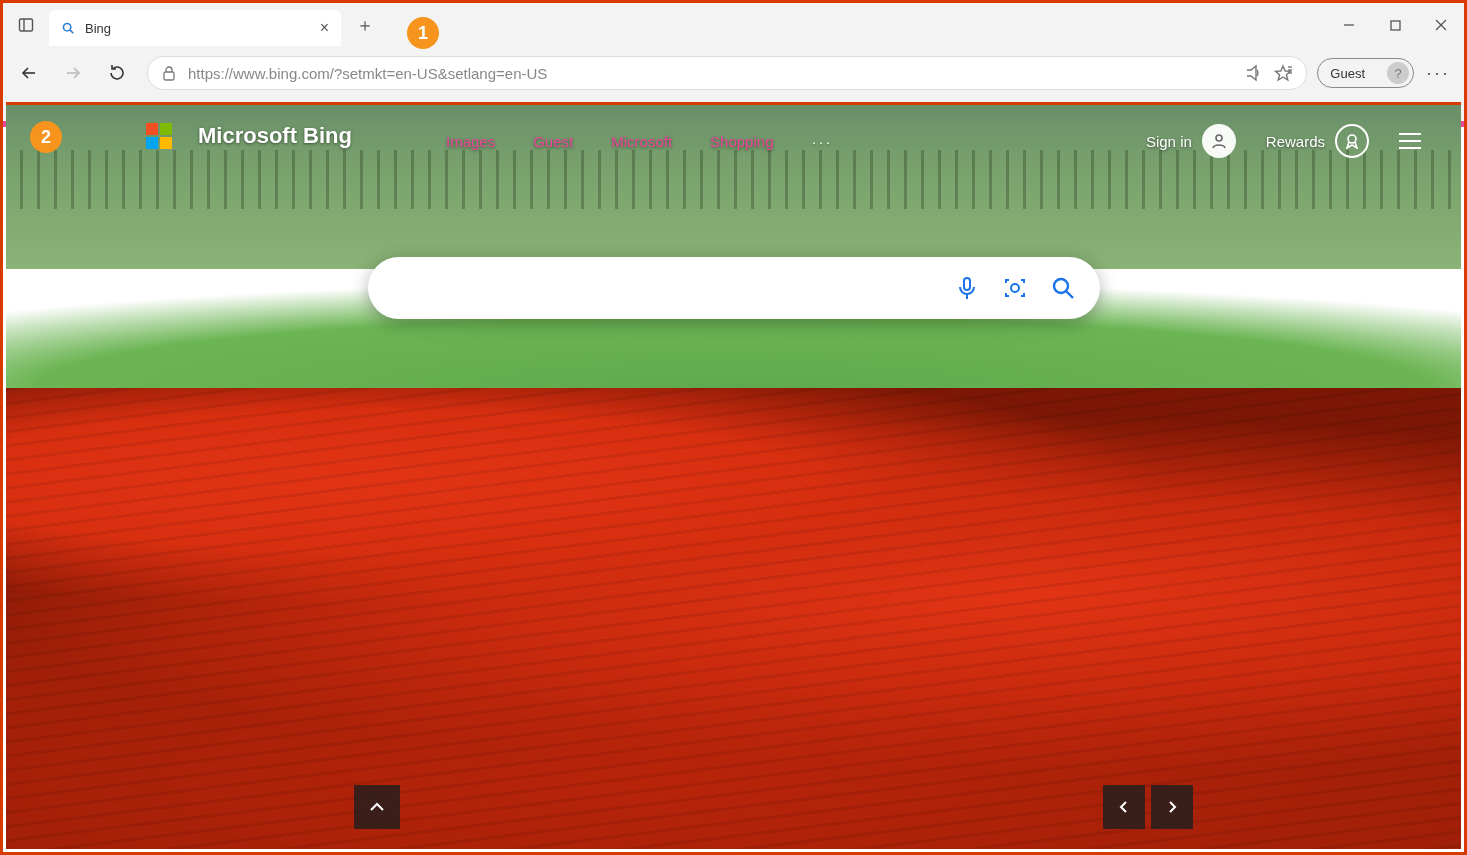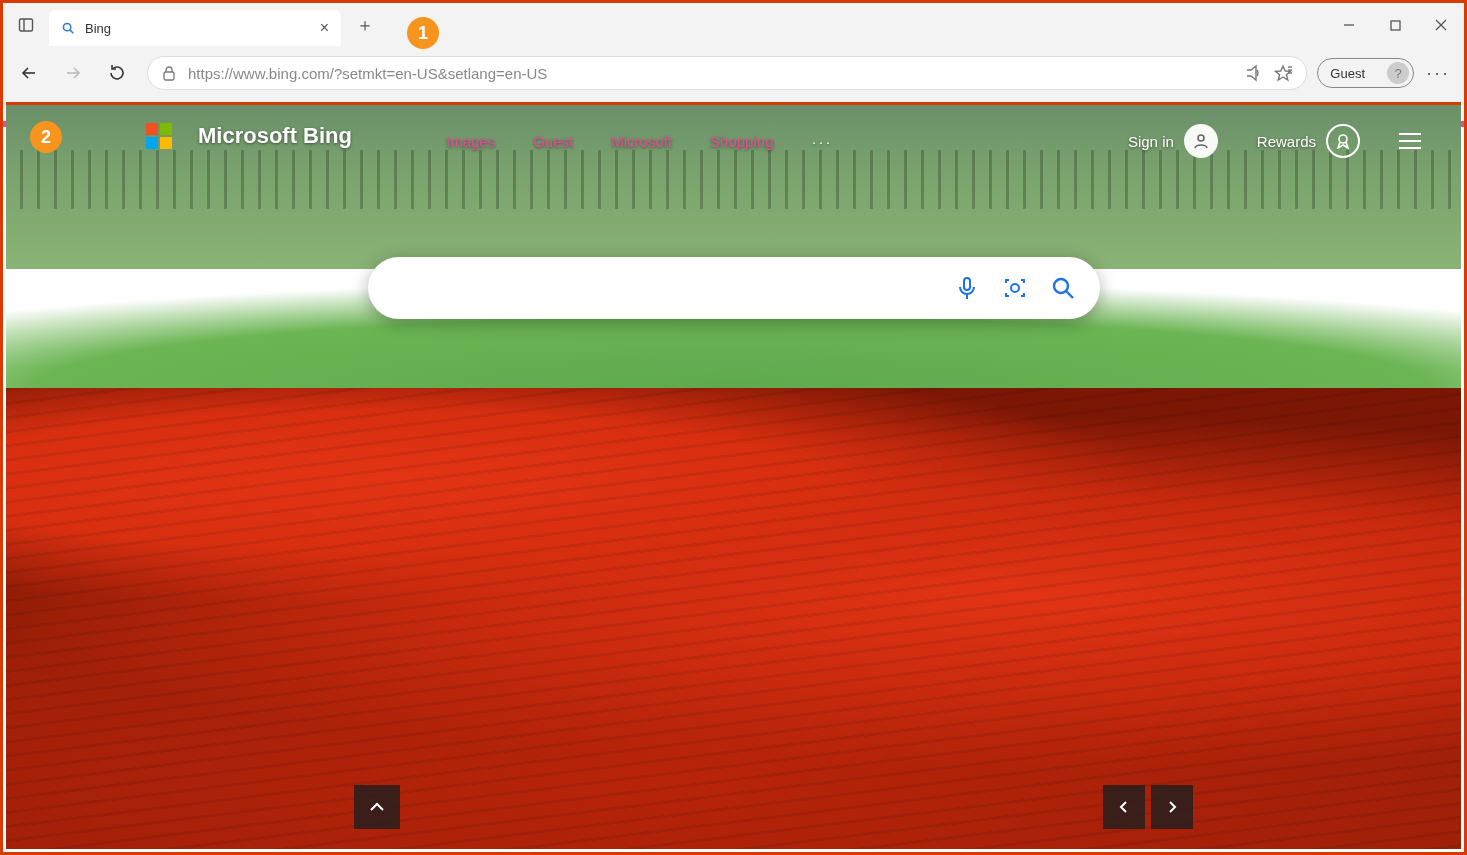--- a/index.html
+++ b/index.html
@@ -55,21 +55,21 @@
   repeating-linear-gradient(90deg, transparent 0 14px, rgba(30,45,20,0.55) 14px 17px); opacity:0.55; }
 
 
 .bing-header { position:absolute; top:0; left:0; right:0; height:72px; display:flex; align-items:center; padding:0 40px 0 140px; color:#fff; gap:40px; text-shadow:0 1px 3px rgba(0,0,0,0.5); z-index:5; }
 .bing-logo { position:absolute; left:140px; top:18px; display:flex; align-items:center; gap:26px; font-size:22px; font-weight:600; color:#fff; }
 .bing-logo .tiles { width:26px; height:26px; display:grid; grid-template-columns:1fr 1fr; grid-template-rows:1fr 1fr; gap:2px; }
 .bing-logo .tiles div:nth-child(1){background:#f25022;} .bing-logo .tiles div:nth-child(2){background:#7fba00;} .bing-logo .tiles div:nth-child(3){background:#00a4ef;} .bing-logo .tiles div:nth-child(4){background:#ffb900;}
 .bing-nav { display:flex; gap:38px; margin-left:300px; font-size:15px; }
 .bing-nav a { color:#ec4899; text-decoration:none; cursor:pointer; }
 .bing-nav .more-dots { letter-spacing:2px; cursor:pointer; }
-.bing-right { margin-left:auto; display:flex; align-items:center; gap:39px; font-size:15px; }
+.bing-right { margin-left:auto; display:flex; align-items:center; gap:30px; font-size:15px; }
 .bing-right .round-icon { width:34px; height:34px; border-radius:50%; background:rgba(255,255,255,0.95); display:flex; align-items:center; justify-content:center; color:#666; }
 .bing-right .hamb { display:flex; flex-direction:column; gap:5px; cursor:pointer; }
 .bing-right .hamb span { width:22px; height:2px; background:#fff; }
 .signin-group, .rewards-group { display:flex; align-items:center; gap:10px; cursor:pointer; }
 
 
 .searchbox { position:absolute; top:152px; left:50%; transform:translateX(-50%); width:732px; height:62px; background:#fff; border-radius:31px; display:flex; align-items:center; padding:0 24px; box-shadow:0 4px 18px rgba(0,0,0,0.3); z-index:5; }
 .searchbox input { flex:1; border:none; outline:none; font-size:18px; }
 .searchbox .sb-icons { display:flex; gap:22px; }
 .searchbox .sb-icons svg { cursor:pointer; }

